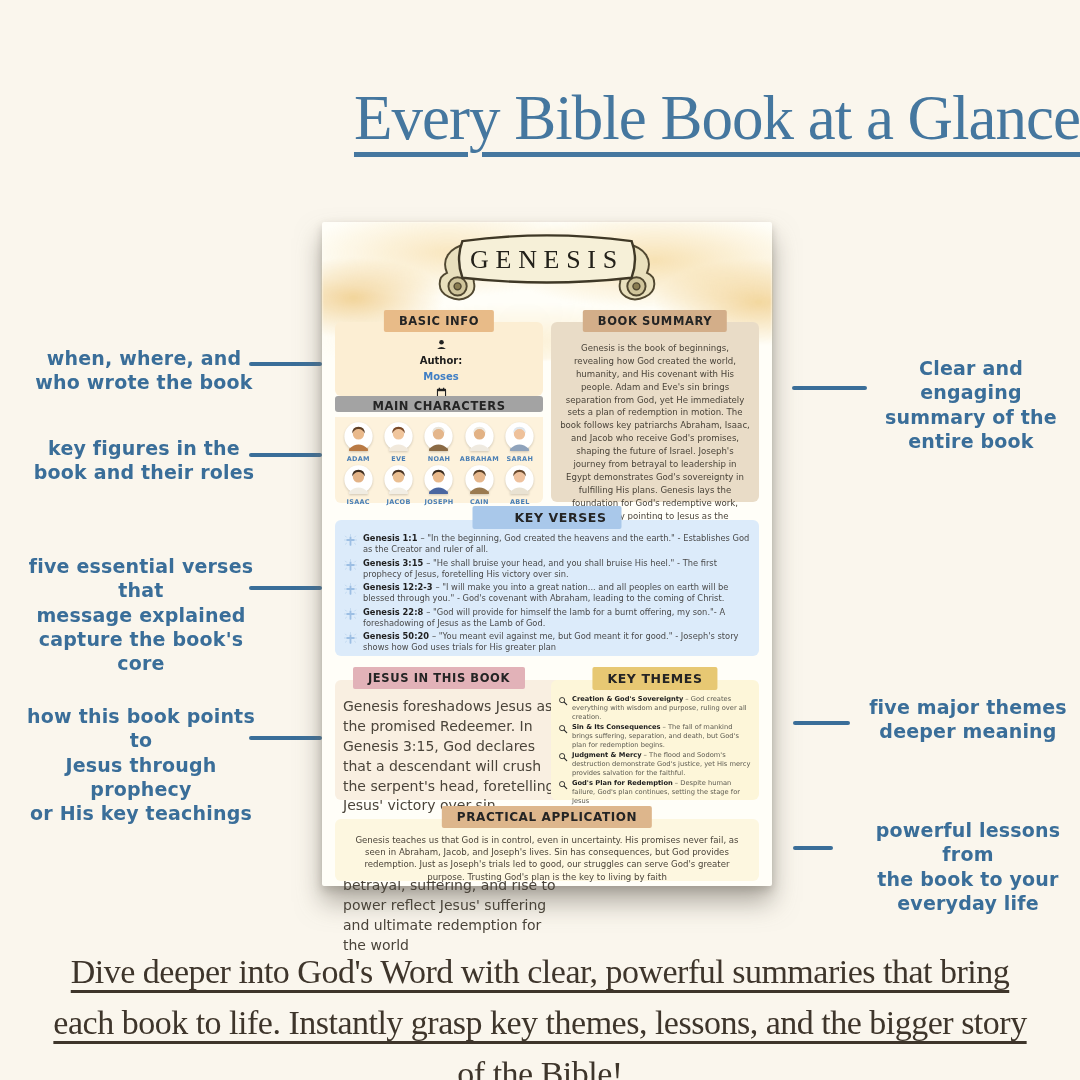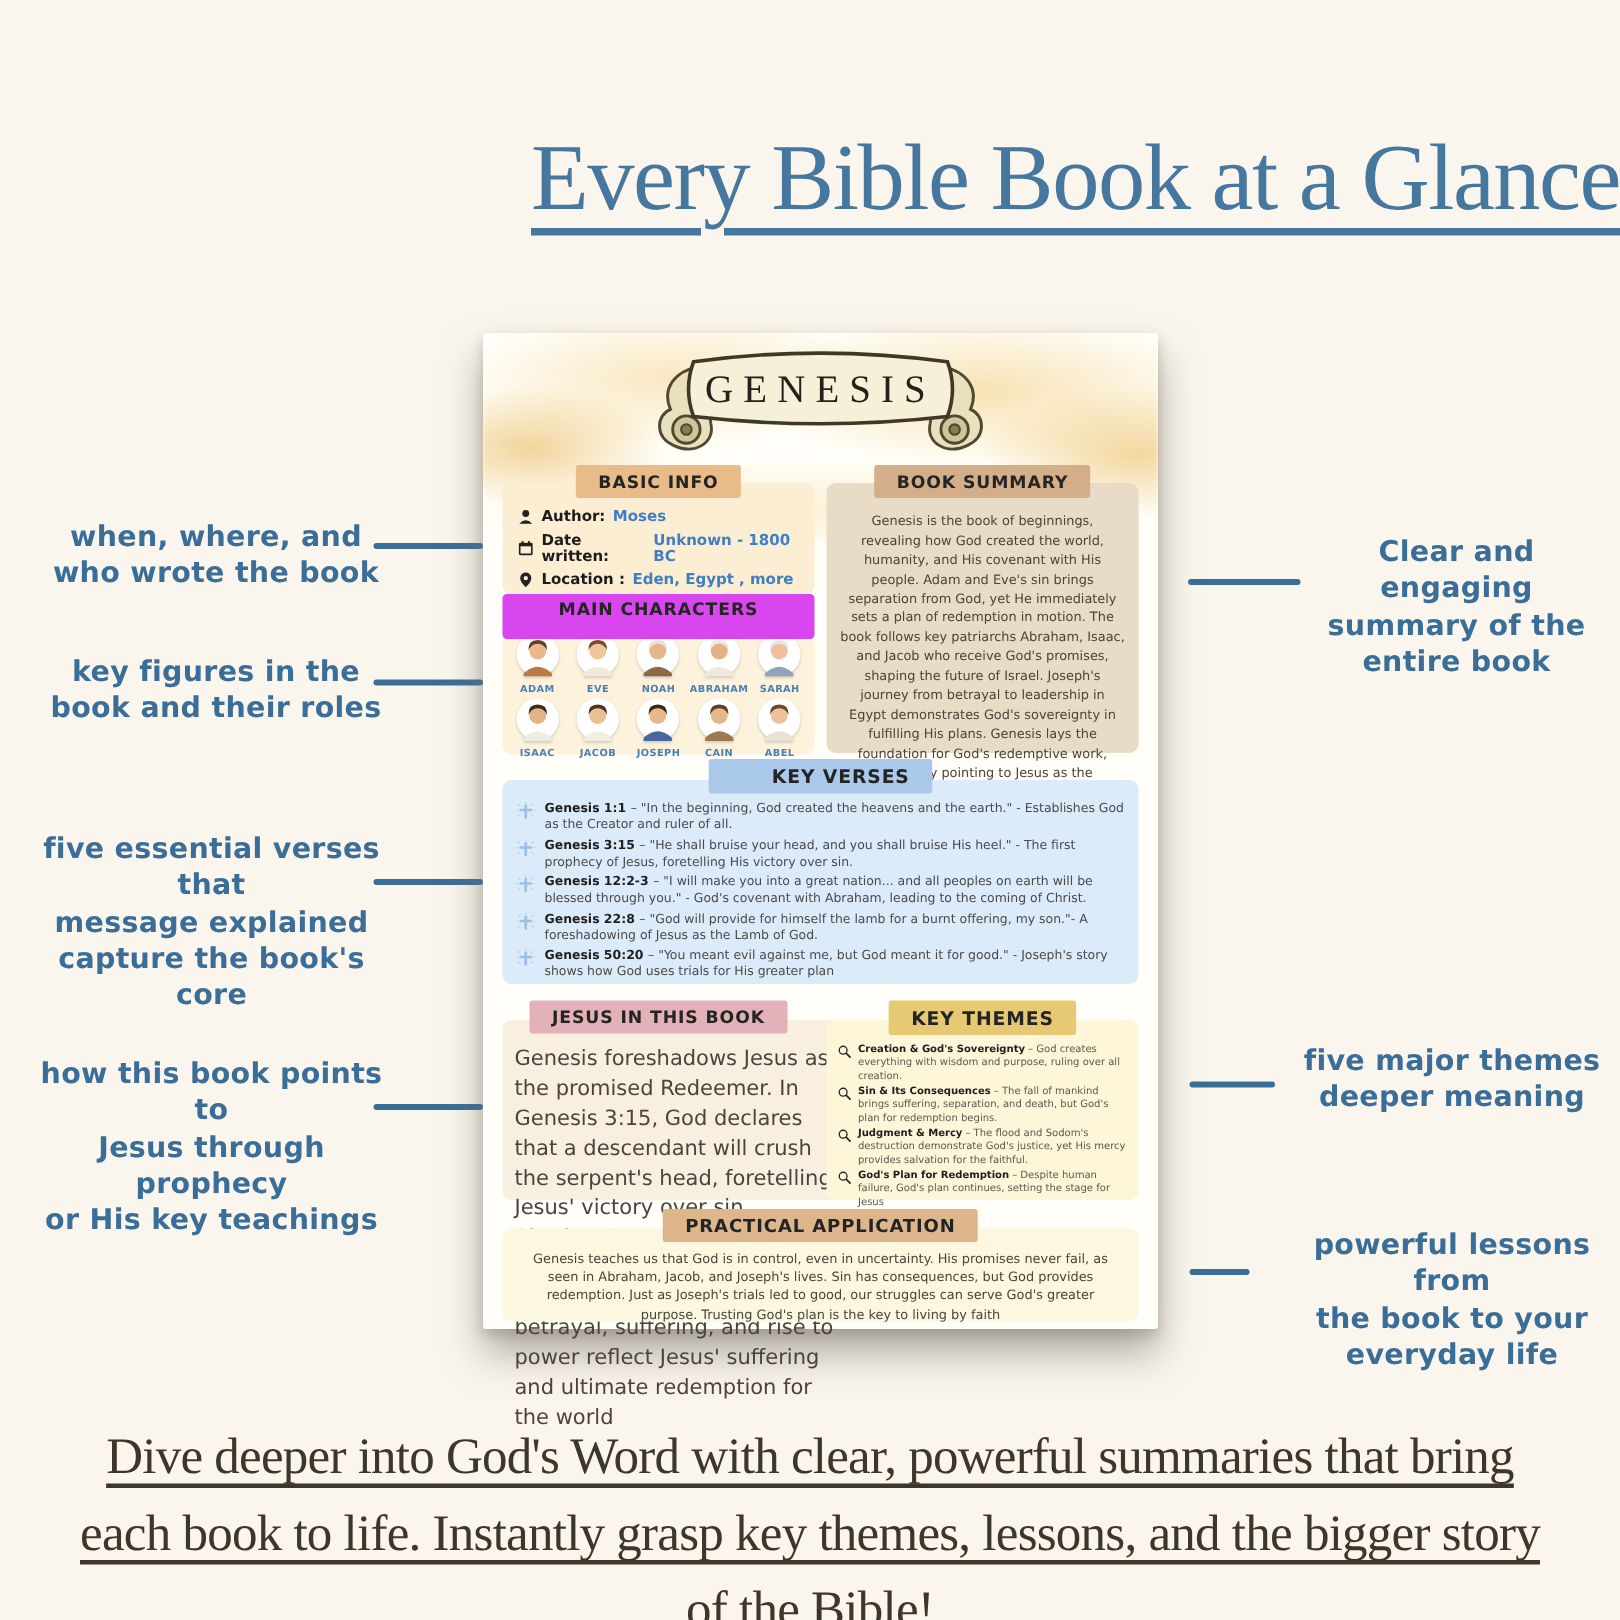--- a/index.html
+++ b/index.html
@@ -66,26 +66,26 @@
     padding:4px 15px;border-radius:2px;white-space:nowrap;
   }
   .pill-basic{left:117px;top:88px;background:#e8bb88;}
   .pill-summary{left:333px;top:88px;background:#d3ae89;}
   .pill-verses{left:225px;top:284px;background:#a9c8ea;font-size:12.5px;padding-left:42px;}
   .pill-jesus{left:117px;top:445px;background:#e2b2b8;}
   .pill-themes{left:333px;top:445px;background:#e7c873;font-size:12.5px;}
   .pill-practical{left:225px;top:584px;background:#ddb68c;font-size:12px;}
   .panel{position:absolute;border-radius:6px;box-sizing:border-box;}
   .panel-basic{left:13px;top:100px;width:208px;height:74px;background:#fceed3;padding:17px 6px 0 10px;}
-  .info-row{display:flex;align-items:center;gap:5px;margin-bottom:4.5px;font-size:10px;}
+  .info-row{display:flex;align-items:center;gap:5px;margin-bottom:4.5px;font-size:10px;flex-direction:column;}
   .info-row svg{flex:none;}
   .info-label{font-weight:bold;color:#1c1c1c;}
   .info-value{color:#3f7ec5;font-weight:bold;}
   .bar-characters{
-    position:absolute;left:13px;top:174px;width:208px;height:30px;background:#d946ef;
+    position:absolute;left:13px;top:174px;width:208px;height:16px;background:#a3a3a3;
     border-radius:3px;text-align:center;line-height:21px;font-weight:bold;font-size:11.5px;
     letter-spacing:0.6px;color:#242424;z-index:2;
   }
   .panel-avatars{left:13px;top:195px;width:208px;height:86px;background:#fdf2dc;border-radius:0 0 6px 6px;}
   .char-grid{display:grid;grid-template-columns:repeat(5,1fr);padding:5px 3px 0;row-gap:2px;}
   .char{text-align:center;}
   .char svg{width:29px;height:29px;filter:drop-shadow(0 1px 1px rgba(0,0,0,0.18));}
   .char-name{font-size:6.5px;font-weight:bold;color:#4a7fb5;letter-spacing:0.3px;margin-top:0;}
   .panel-summary{
     left:229px;top:100px;width:208px;height:180px;background:#e9dcc7;

